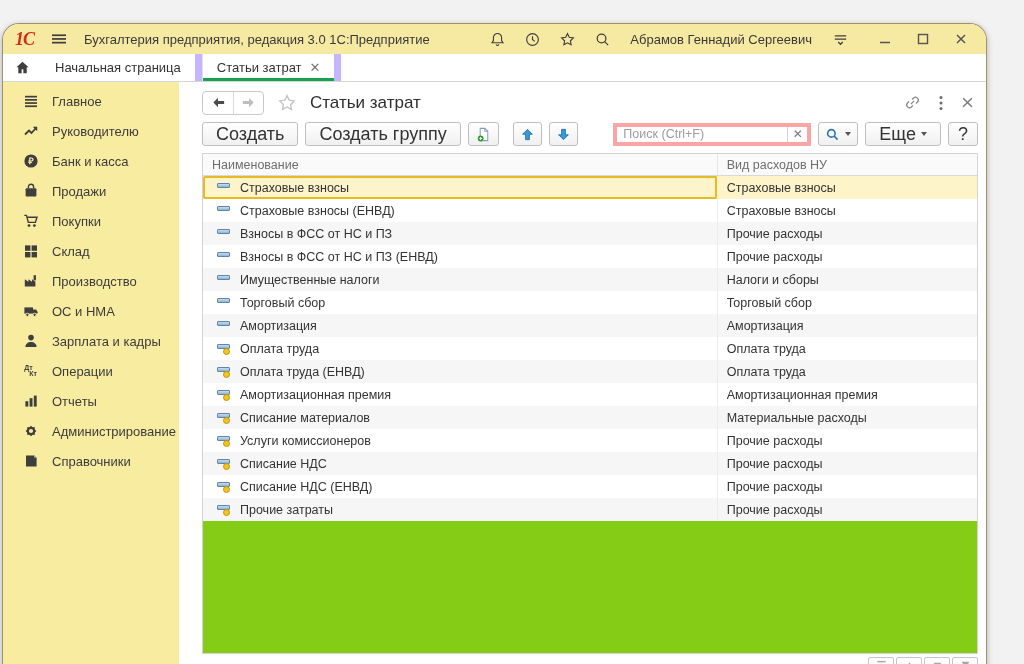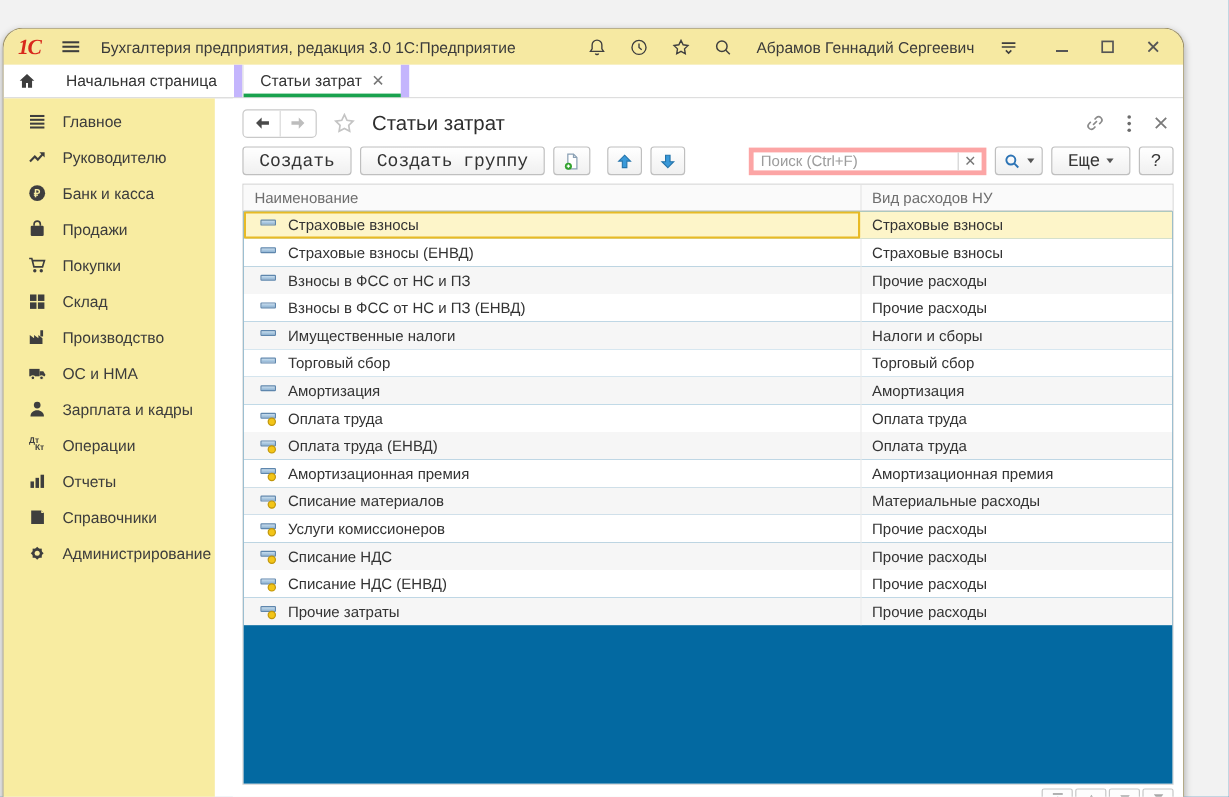--- a/index.html
+++ b/index.html
@@ -47,40 +47,40 @@
   .nav-group { display:inline-flex; border:1px solid #c9c9c9; border-radius:4px; overflow:hidden; background:#fff; }
   .nav-btn { width:30px; height:22px; display:flex; align-items:center; justify-content:center; cursor:pointer; }
   .nav-btn + .nav-btn { border-left:1px solid #d9d9d9; }
   .fav-star { display:flex; align-items:center; margin-left:4px; cursor:pointer; }
   .page-title { font-size:17px; color:#2e2e2e; margin-left:4px; white-space:nowrap; }
   .hdr-right { margin-left:auto; display:flex; align-items:center; gap:18px; padding-right:4px; }
   .hdr-ic { display:flex; align-items:center; cursor:pointer; }
 
   .toolbar { height:32px; display:flex; align-items:center; gap:7px; }
   .btn { background:linear-gradient(#ffffff,#f0f0f0); border:1px solid #bfbfbf; border-radius:3px;
-    font-size:15px; color:#333; padding:3px 13px; height:24px; cursor:pointer;
-    display:inline-flex; align-items:center; gap:5px; font-family:Liberation Mono, monospace; }
+    font-size:18px; color:#333; padding:3px 13px; height:24px; cursor:pointer;
+    display:inline-flex; align-items:center; gap:5px; font-family:Liberation Sans, sans-serif; }
   .icon-btn { padding:2px 6px; }
   .caret { width:0; height:0; border-left:3.5px solid transparent; border-right:3.5px solid transparent;
     border-top:4px solid #555; display:inline-block; }
   .tb-search { margin-left:auto; display:flex; align-items:center; gap:7px; }
   .search-box { display:flex; align-items:center; width:198px; height:23px; border:4px solid #fca5a5; background:#fff; }
   .search-box input { flex:1; border:none; outline:none; font-size:12.5px; padding:0 6px; color:#333;
     font-family:inherit; min-width:0; background:transparent; }
   .search-box input::placeholder { color:#9c9c9c; }
   .search-clear { width:20px; height:100%; border-left:1px solid #d2d2d2; display:flex; align-items:center;
     justify-content:center; color:#777; font-size:12px; cursor:pointer; }
 
   
   .table-wrap { flex:1; border:1px solid #d4d4d4; display:flex; flex-direction:column; margin-top:3px; min-height:0; }
   .thead { height:22px; flex:none; display:flex; background:#fafafa; border-bottom:1px solid #d9d9d9;
     color:#6e6e6e; font-size:12.5px; align-items:center; }
   .th-name { flex:0 0 66.5%; padding-left:9px; border-right:1px solid #e6e6e6; height:100%; display:flex; align-items:center; cursor:pointer; }
   .th-type { flex:1; padding-left:9px; height:100%; display:flex; align-items:center; cursor:pointer; }
-  .tbody { flex:1; overflow:hidden; background:#0369a1; }
+  .tbody { flex:1; overflow:hidden; background:#84cc16; }
   .trow { display:flex; height:23px; align-items:stretch; font-size:12.5px; color:#333; cursor:pointer; background:#fff; }
   .trow.alt { background:#f6f6f6; }
   .trow.sel { background:#fdf5c9; }
   .name-cell { flex:0 0 66.5%; display:flex; align-items:center; gap:8px; padding-left:14px;
     border-right:1px solid #ececec; position:relative; }
   .trow.sel .name-cell { box-shadow:inset 0 0 0 2px #e8ba25; border-radius:2px; border-right-color:transparent; }
   .type-cell { flex:1; display:flex; align-items:center; padding-left:9px; }
   .ri { position:relative; width:15px; height:13px; flex:none; }
   .ri .bar { position:absolute; left:0; top:2px; width:13px; height:5px; border:1px solid #5e86ad;
     background:linear-gradient(#c7ddee,#8fb4d4); border-radius:1px; }
@@ -296,36 +296,36 @@
                 <rect x="10.8" y="2.6" width="2.9" height="11"></rect>
               </g>
             </svg>
           </span>
     <span class="side-label">Отчеты</span>
   </div>
 
   <div class="side-item">
     <span class="side-icon">
             <svg viewBox="0 0 16 16" width="16" height="16">
-              <path fill="#3e3e3e" d="M3 2.4h8.4l2.2 2.2v9H3z"></path>
-              <path fill="#f8eca1" d="M11.4 2.4l2.2 2.2h-2.2z"></path>
-            </svg>
-          </span>
-    <span class="side-label">Справочники</span>
-  </div>
-
-  <div class="side-item">
-    <span class="side-icon">
-            <svg viewBox="0 0 16 16" width="16" height="16">
               <rect x="4.2" y="4.2" width="7.6" height="7.6" fill="#3e3e3e"></rect>
               <rect x="4.2" y="4.2" width="7.6" height="7.6" fill="#3e3e3e" transform="rotate(45 8 8)"></rect>
               <circle cx="8" cy="8" r="2.1" fill="#f8eca1"></circle>
             </svg>
           </span>
     <span class="side-label">Администрирование</span>
+  </div>
+
+  <div class="side-item">
+    <span class="side-icon">
+            <svg viewBox="0 0 16 16" width="16" height="16">
+              <path fill="#3e3e3e" d="M3 2.4h8.4l2.2 2.2v9H3z"></path>
+              <path fill="#f8eca1" d="M11.4 2.4l2.2 2.2h-2.2z"></path>
+            </svg>
+          </span>
+    <span class="side-label">Справочники</span>
   </div>
 </div>
 
     <div class="main">
 
       <div class="headerbar">
         <span class="nav-group">
           <span class="nav-btn">
             <svg viewBox="0 0 16 16" width="15" height="15">
                 <path fill="#4a4a4a" d="M7.5 3L2.5 8l5 5V9.6H14V6.4H7.5z"></path>

